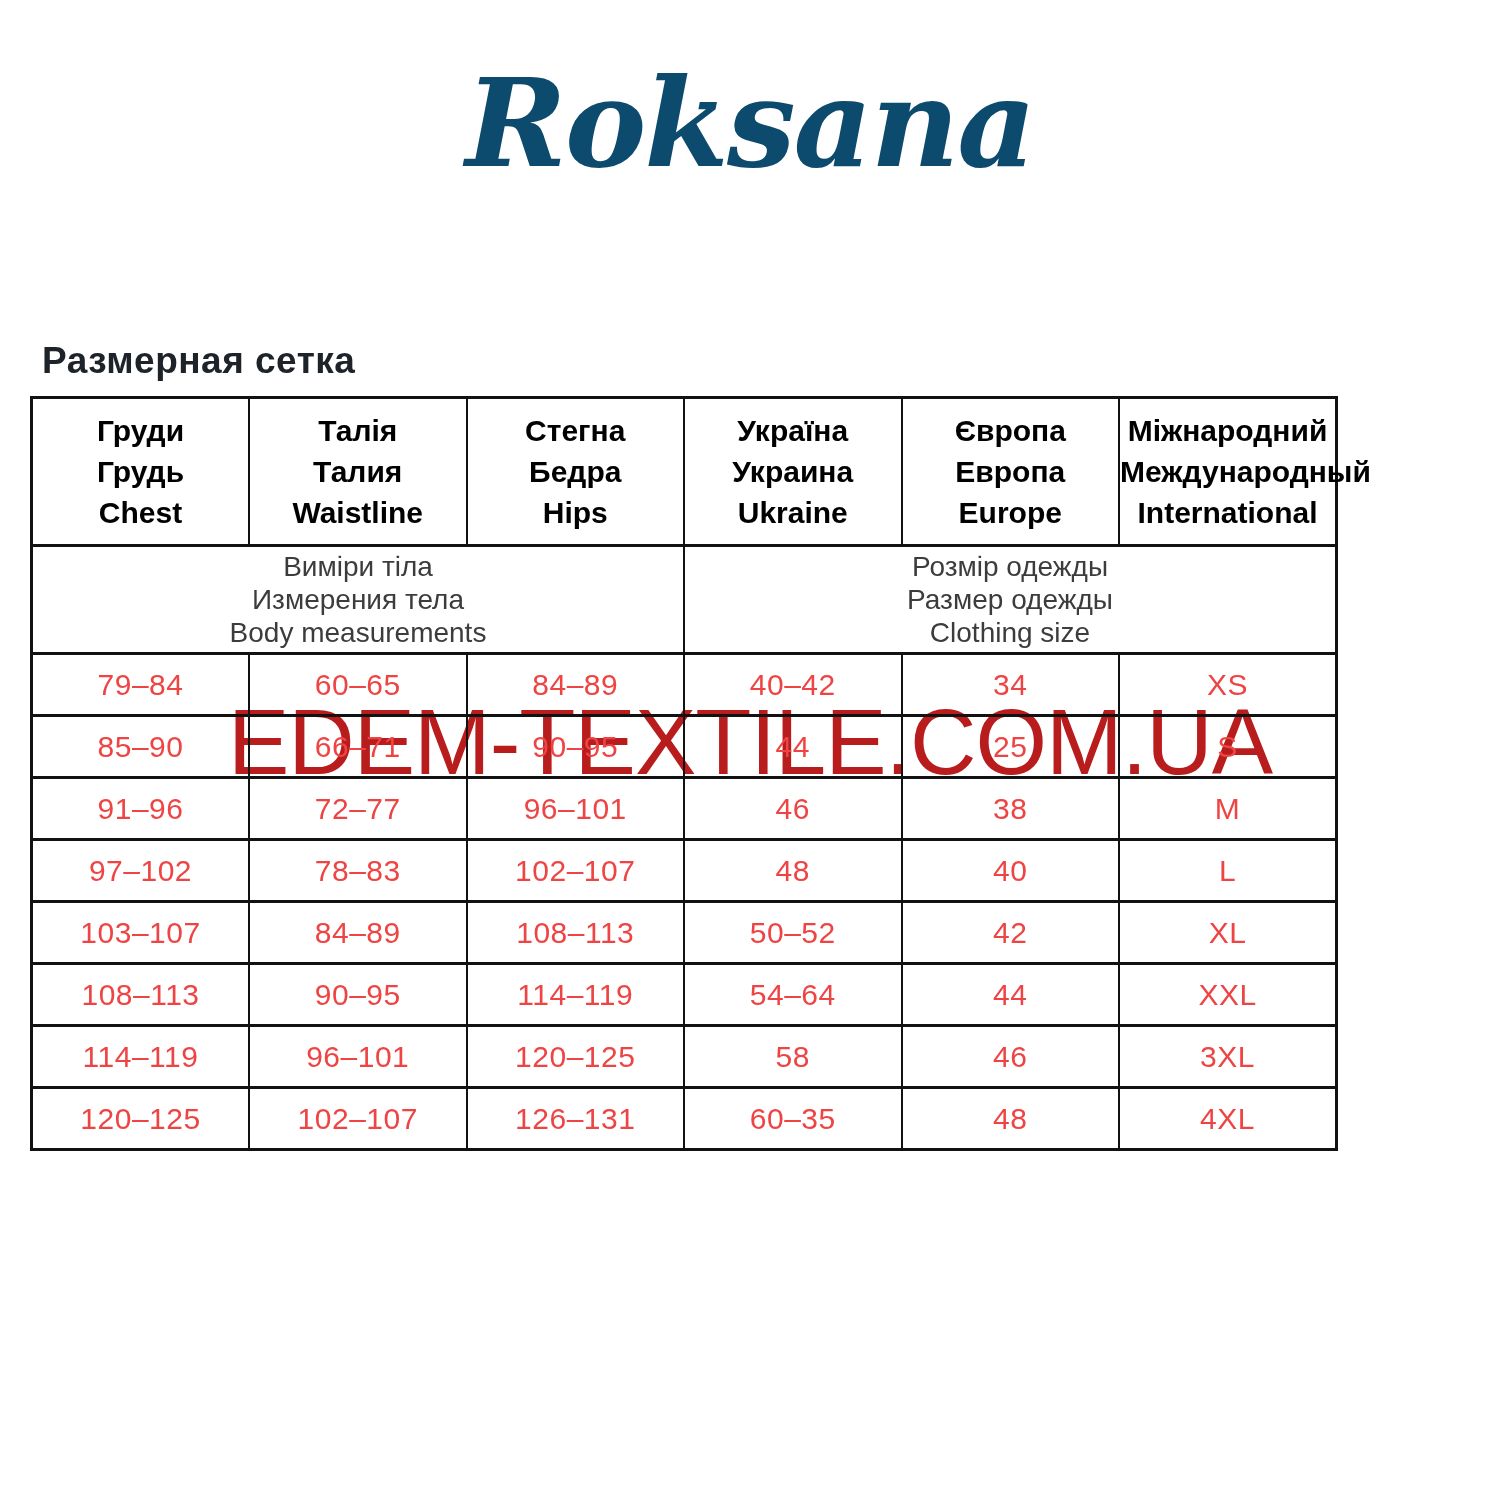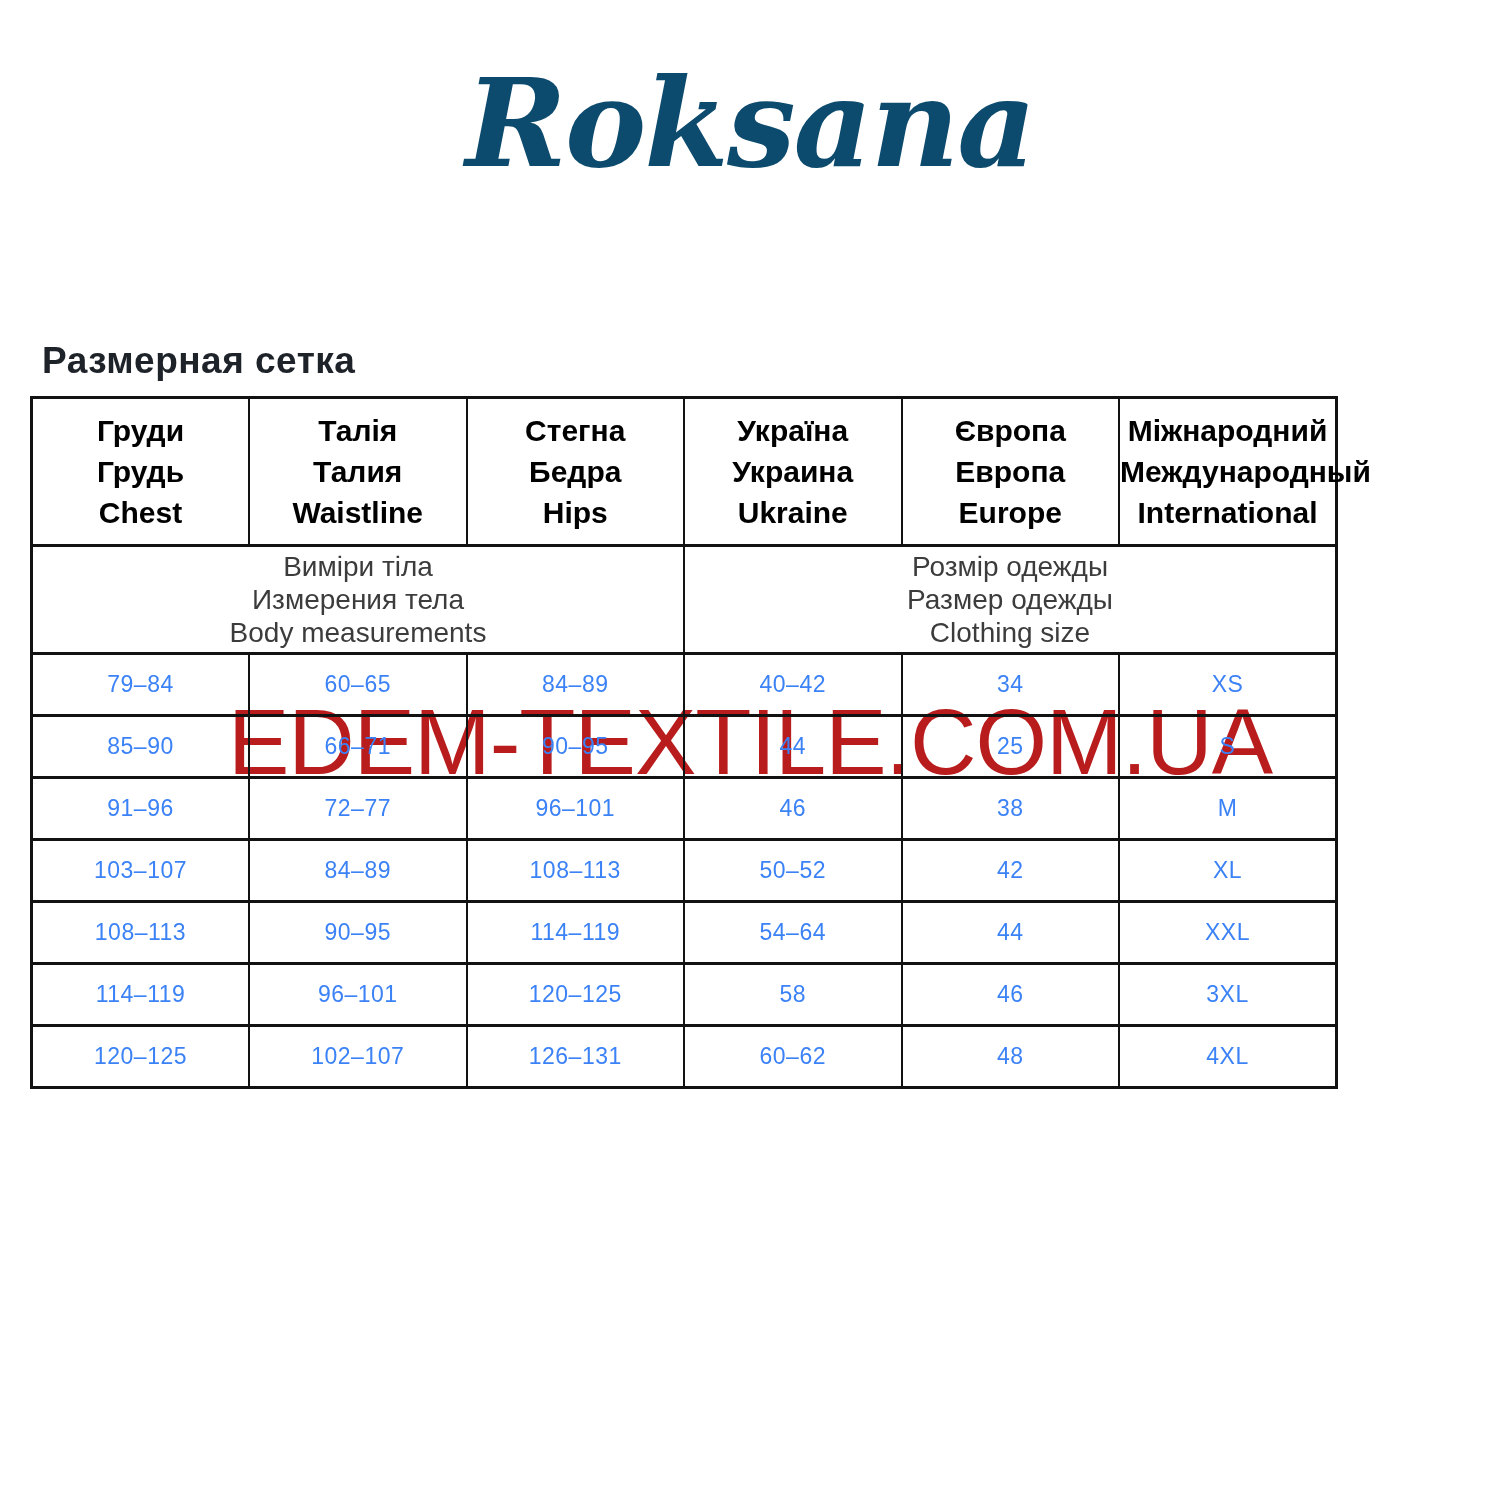--- a/index.html
+++ b/index.html
@@ -86,23 +86,23 @@
   .header-row .hl { display: block; line-height: 41px; }
   .group-row td {
     height: 105px;
     font-size: 28px;
     font-weight: normal;
     color: #3c3c3c;
   }
   .group-row .gl { display: block; line-height: 33px; }
   .data-row td {
     height: 59px;
-    font-size: 23px;
+    font-size: 30px;
     font-weight: normal;
-    color: #3b82f6;
+    color: #ef4444;
     letter-spacing: 0.5px;
   }
 </style>
 </head>
 <body>
 
 <div class="stage">
 
   <div class="logo">Roksana</div>
 
@@ -178,20 +178,28 @@
         </tr>
         <tr class="data-row">
           <td>91–96</td>
           <td>72–77</td>
           <td>96–101</td>
           <td>46</td>
           <td>38</td>
           <td>M</td>
         </tr>
         <tr class="data-row">
+          <td>97–102</td>
+          <td>78–83</td>
+          <td>102–107</td>
+          <td>48</td>
+          <td>40</td>
+          <td>L</td>
+        </tr>
+        <tr class="data-row">
           <td>103–107</td>
           <td>84–89</td>
           <td>108–113</td>
           <td>50–52</td>
           <td>42</td>
           <td>XL</td>
         </tr>
         <tr class="data-row">
           <td>108–113</td>
           <td>90–95</td>
@@ -205,20 +213,20 @@
           <td>96–101</td>
           <td>120–125</td>
           <td>58</td>
           <td>46</td>
           <td>3XL</td>
         </tr>
         <tr class="data-row">
           <td>120–125</td>
           <td>102–107</td>
           <td>126–131</td>
-          <td>60–62</td>
+          <td>60–35</td>
           <td>48</td>
           <td>4XL</td>
         </tr>
       </tbody>
     </table>
   </div>
 </div>
 
 </body></html>

